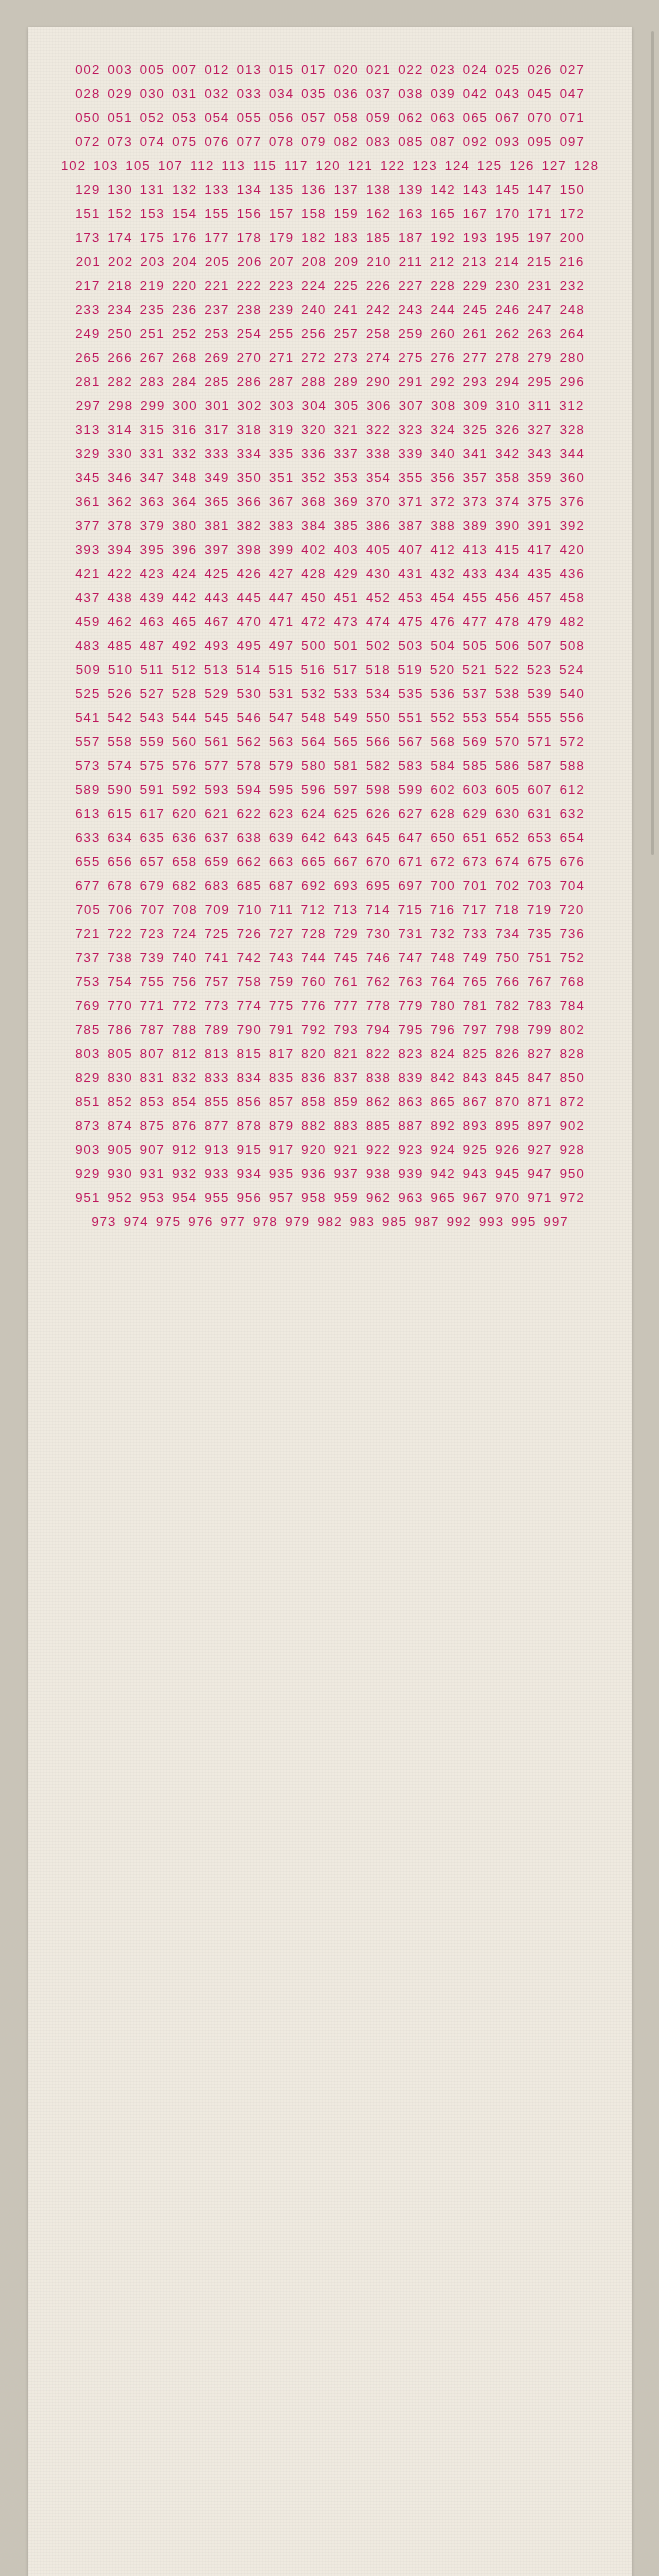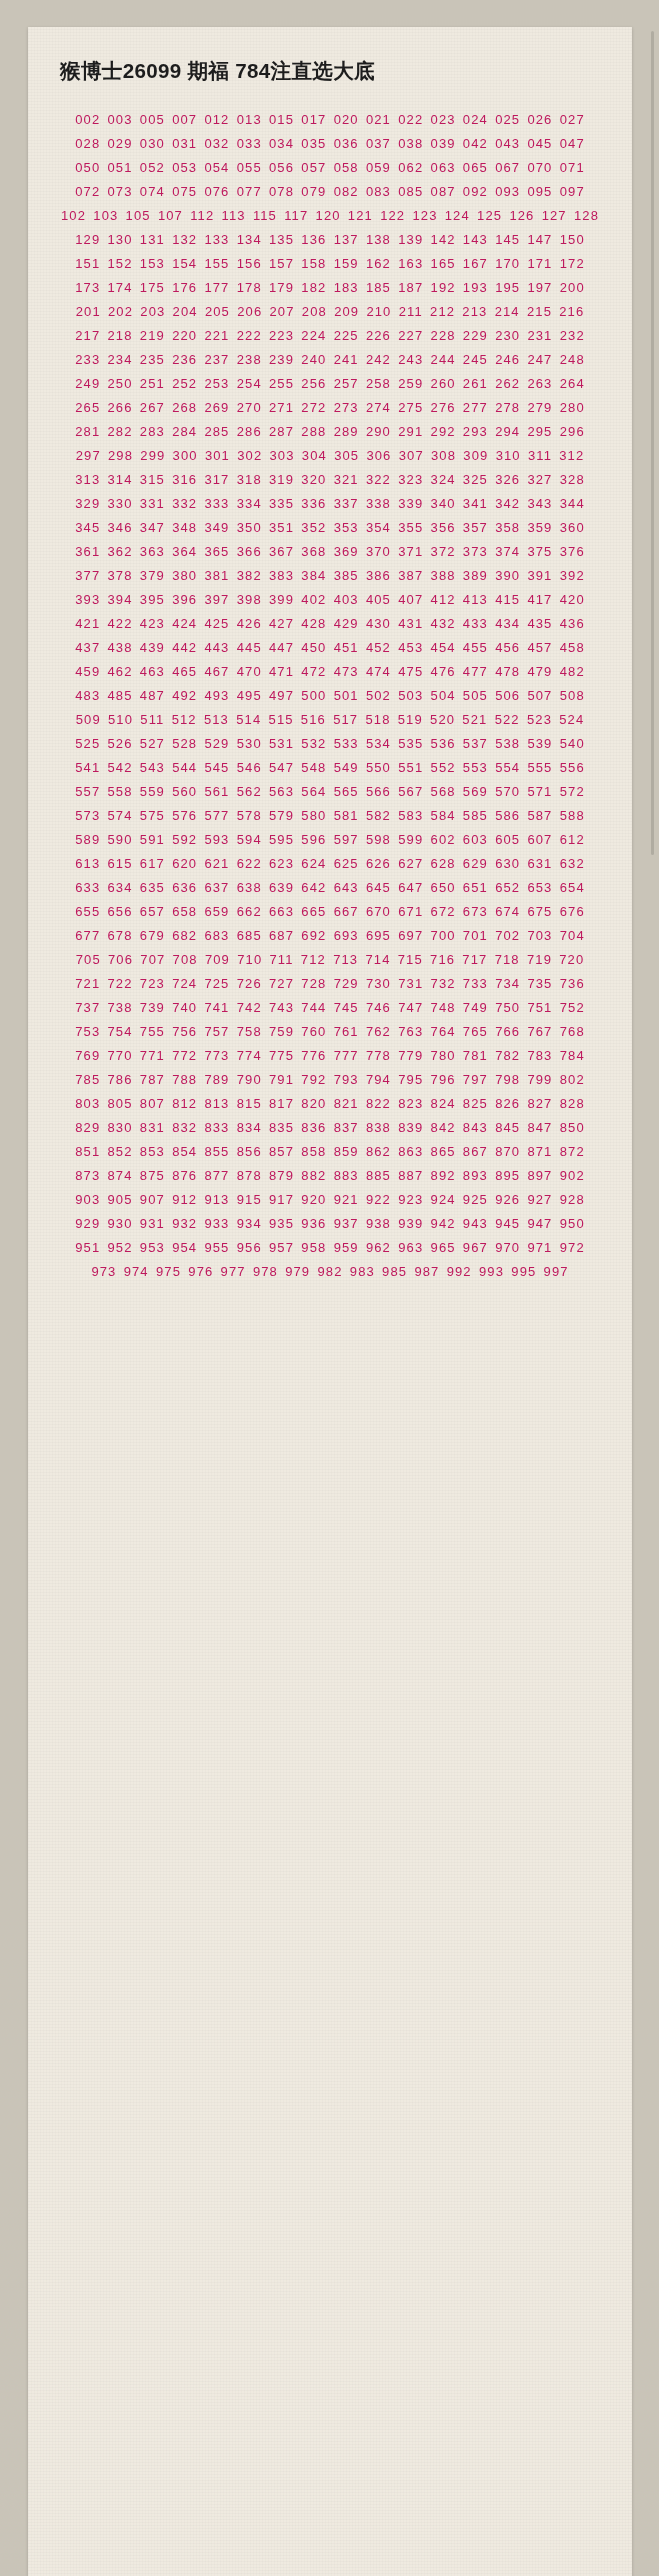--- a/index.html
+++ b/index.html
@@ -69,21 +69,20 @@
     background: rgba(0,0,0,0.12);
     border-radius: 1.5px;
   }
 </style>
 </head>
 <body>
 
 <div class="page">
 
   <div class="note-card">
-    <h1 class="note-title">猴博士26099 期福 784注直选大底</h1>
 
     <div class="note-body">002 003 005 007 012 013 015 017 020 021 022 023 024 025 026 027 028 029 030 031 032 033 034 035 036 037 038 039 042 043 045 047 050 051 052 053 054 055 056 057 058 059 062 063 065 067 070 071 072 073 074 075 076 077 078 079 082 083 085 087 092 093 095 097 102 103 105 107 112 113 115 117 120 121 122 123 124 125 126 127 128 129 130 131 132 133 134 135 136 137 138 139 142 143 145 147 150 151 152 153 154 155 156 157 158 159 162 163 165 167 170 171 172 173 174 175 176 177 178 179 182 183 185 187 192 193 195 197 200 201 202 203 204 205 206 207 208 209 210 211 212 213 214 215 216 217 218 219 220 221 222 223 224 225 226 227 228 229 230 231 232 233 234 235 236 237 238 239 240 241 242 243 244 245 246 247 248 249 250 251 252 253 254 255 256 257 258 259 260 261 262 263 264 265 266 267 268 269 270 271 272 273 274 275 276 277 278 279 280 281 282 283 284 285 286 287 288 289 290 291 292 293 294 295 296 297 298 299 300 301 302 303 304 305 306 307 308 309 310 311 312 313 314 315 316 317 318 319 320 321 322 323 324 325 326 327 328 329 330 331 332 333 334 335 336 337 338 339 340 341 342 343 344 345 346 347 348 349 350 351 352 353 354 355 356 357 358 359 360 361 362 363 364 365 366 367 368 369 370 371 372 373 374 375 376 377 378 379 380 381 382 383 384 385 386 387 388 389 390 391 392 393 394 395 396 397 398 399 402 403 405 407 412 413 415 417 420 421 422 423 424 425 426 427 428 429 430 431 432 433 434 435 436 437 438 439 442 443 445 447 450 451 452 453 454 455 456 457 458 459 462 463 465 467 470 471 472 473 474 475 476 477 478 479 482 483 485 487 492 493 495 497 500 501 502 503 504 505 506 507 508 509 510 511 512 513 514 515 516 517 518 519 520 521 522 523 524 525 526 527 528 529 530 531 532 533 534 535 536 537 538 539 540 541 542 543 544 545 546 547 548 549 550 551 552 553 554 555 556 557 558 559 560 561 562 563 564 565 566 567 568 569 570 571 572 573 574 575 576 577 578 579 580 581 582 583 584 585 586 587 588 589 590 591 592 593 594 595 596 597 598 599 602 603 605 607 612 613 615 617 620 621 622 623 624 625 626 627 628 629 630 631 632 633 634 635 636 637 638 639 642 643 645 647 650 651 652 653 654 655 656 657 658 659 662 663 665 667 670 671 672 673 674 675 676 677 678 679 682 683 685 687 692 693 695 697 700 701 702 703 704 705 706 707 708 709 710 711 712 713 714 715 716 717 718 719 720 721 722 723 724 725 726 727 728 729 730 731 732 733 734 735 736 737 738 739 740 741 742 743 744 745 746 747 748 749 750 751 752 753 754 755 756 757 758 759 760 761 762 763 764 765 766 767 768 769 770 771 772 773 774 775 776 777 778 779 780 781 782 783 784 785 786 787 788 789 790 791 792 793 794 795 796 797 798 799 802 803 805 807 812 813 815 817 820 821 822 823 824 825 826 827 828 829 830 831 832 833 834 835 836 837 838 839 842 843 845 847 850 851 852 853 854 855 856 857 858 859 862 863 865 867 870 871 872 873 874 875 876 877 878 879 882 883 885 887 892 893 895 897 902 903 905 907 912 913 915 917 920 921 922 923 924 925 926 927 928 929 930 931 932 933 934 935 936 937 938 939 942 943 945 947 950 951 952 953 954 955 956 957 958 959 962 963 965 967 970 971 972 973 974 975 976 977 978 979 982 983 985 987 992 993 995 997</div>
   </div>
 
   <div class="scrollbar"></div>
 
 </div>
 
 
 </body></html>

